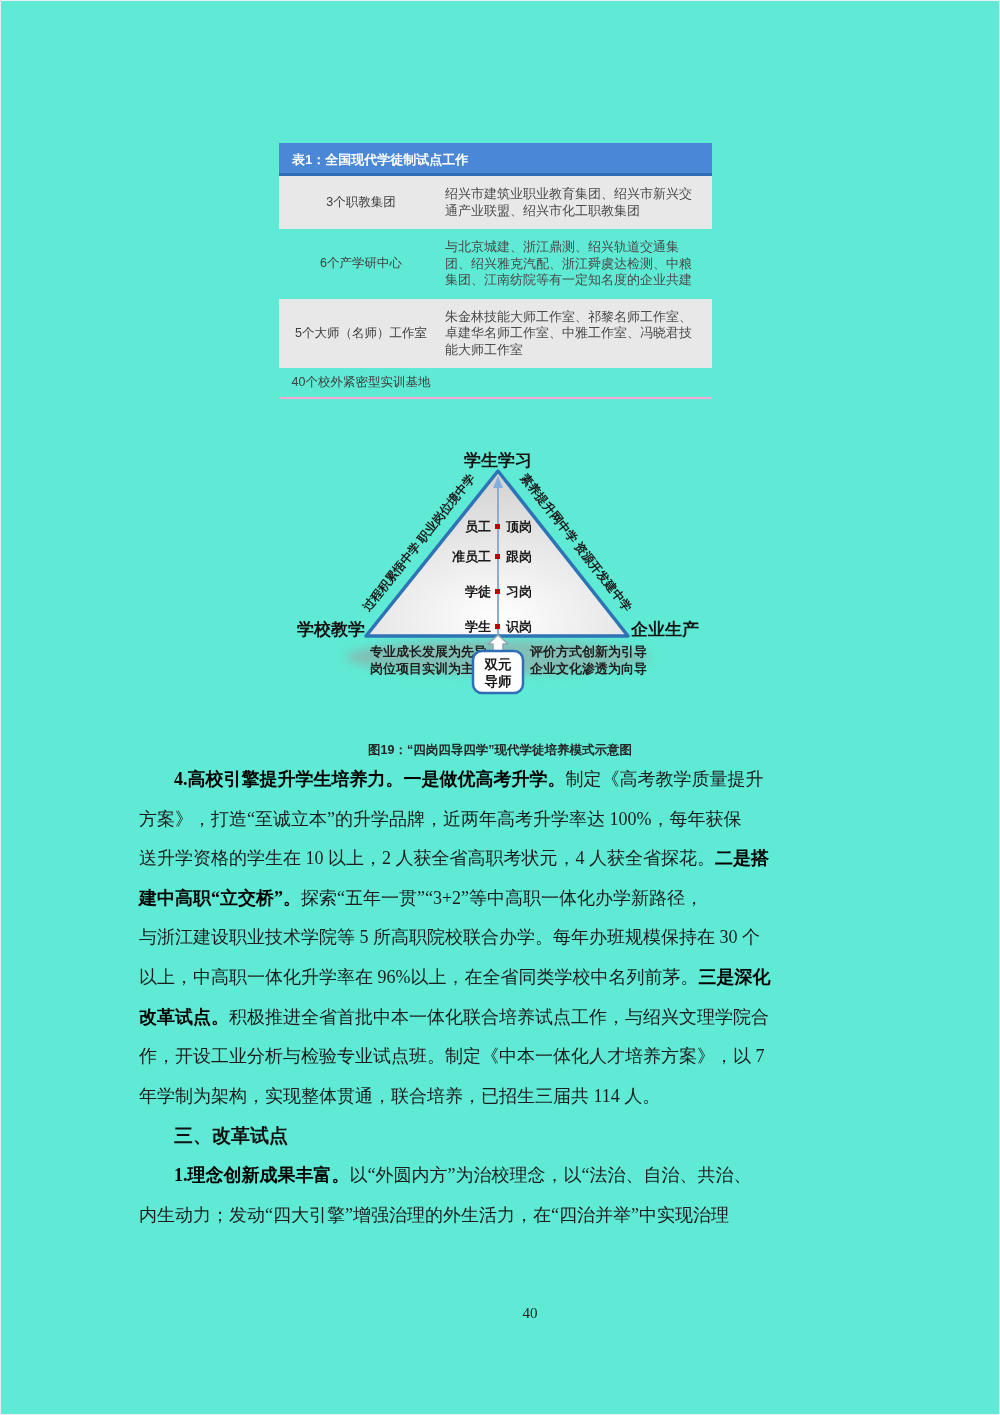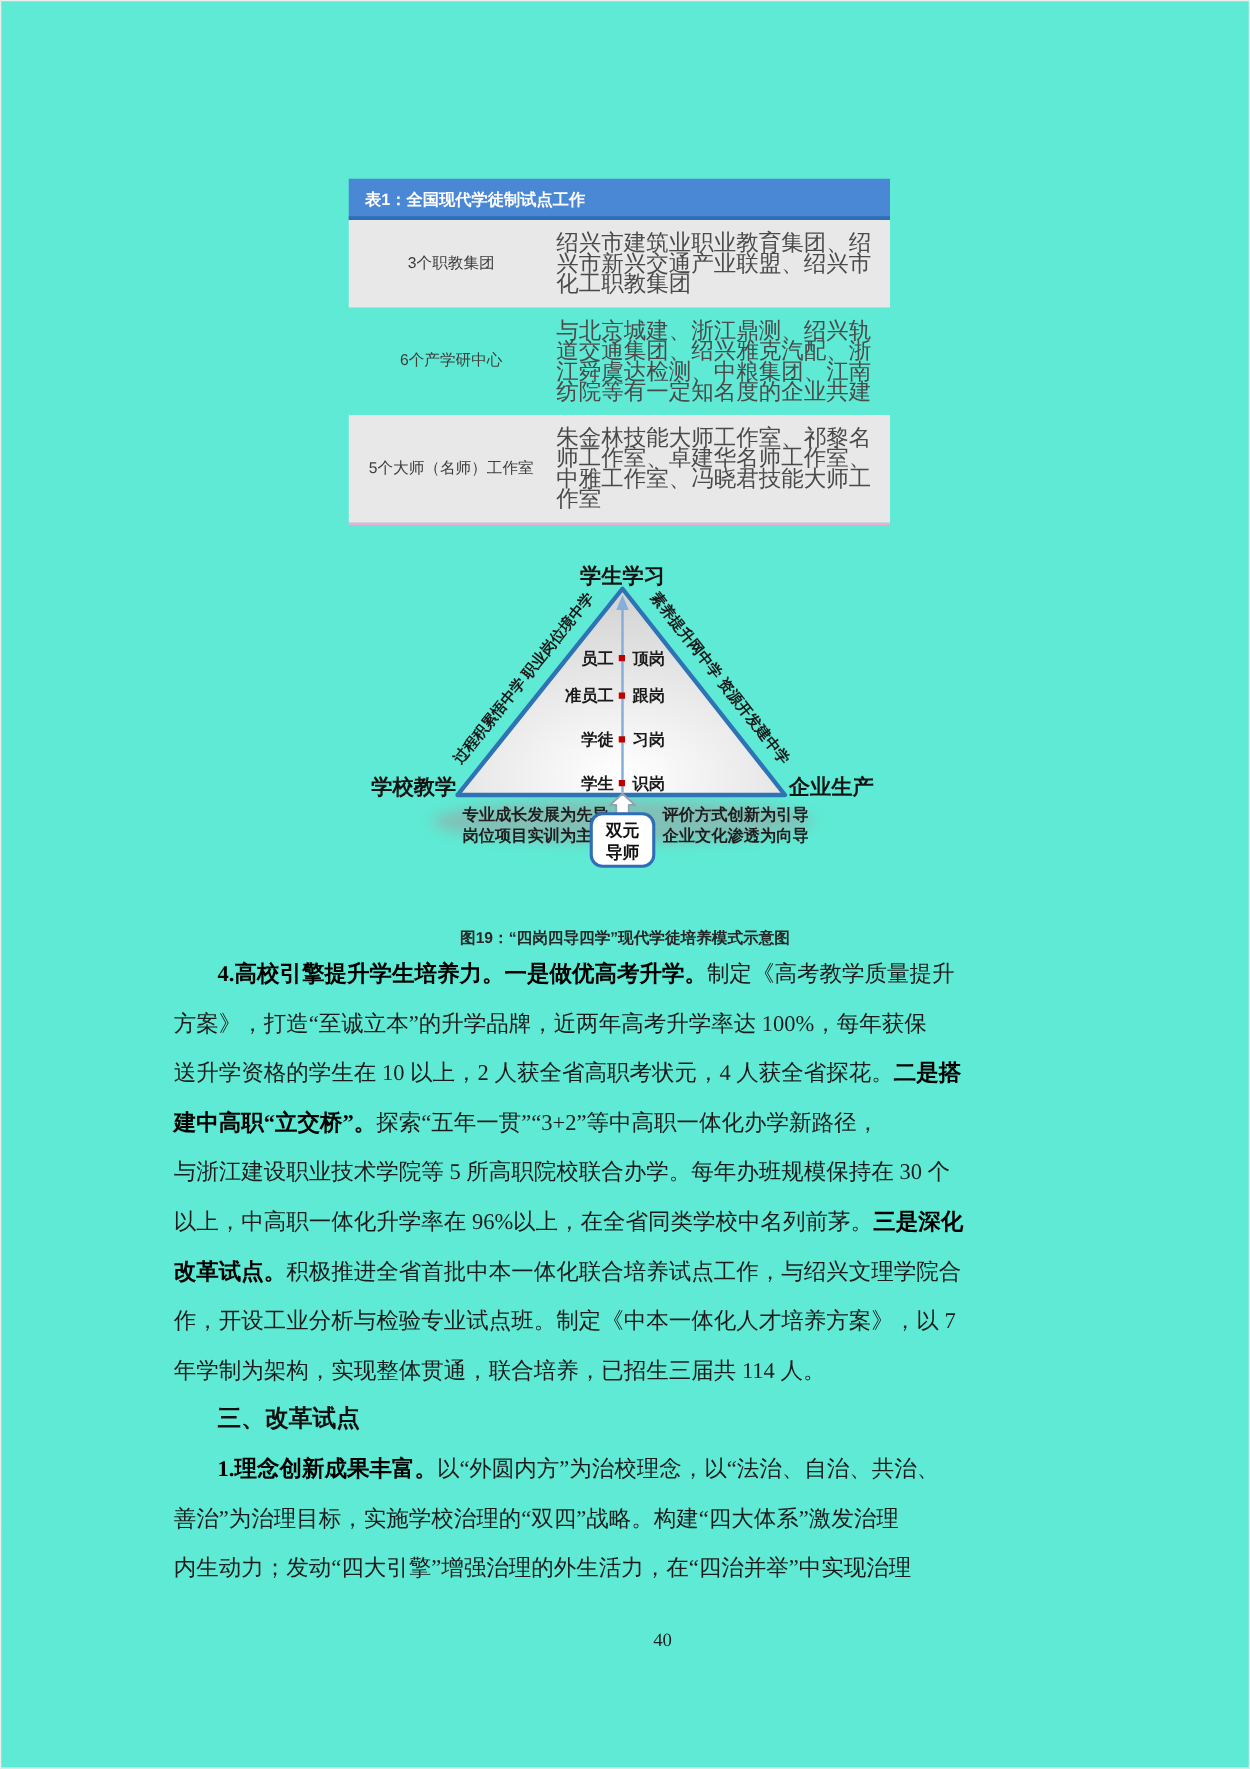--- a/index.html
+++ b/index.html
@@ -15,21 +15,21 @@
     border-bottom:3px solid var(--header-underline,#2f6eb4);
     color:#fff;font-weight:bold;font-size:13px;padding-left:13px;box-sizing:border-box;
   }
   .t-row{display:flex;}
   .t-row.alt{background:var(--row-gray,#e8e8e8);}
   .t-label{
     width:164px;display:flex;align-items:center;justify-content:center;text-align:center;
     font-size:12.5px;color:#3d3d3d;padding:6px 6px;box-sizing:border-box;
   }
   .t-content{
-    flex:1;font-size:18px;line-height:16.5px;color:#4a4a4a;
+    flex:1;font-size:13px;line-height:16.5px;color:#4a4a4a;
     padding:10px 12px 10px 2px;box-sizing:border-box;display:flex;align-items:center;
   }
   .tbl-rows{border-bottom:2px solid #f9a8d4;}
   
   .diagram{position:absolute;left:280px;top:445px;width:440px;height:272px;}
   .dcorner{font-weight:bold;font-size:17px;fill:#141414;}
   .dlabel{font-weight:bold;font-size:13px;fill:#1a1a1a;}
   .dedge{font-weight:bold;font-size:12px;fill:#1a1a1a;}
   .dguide{font-weight:bold;font-size:13px;fill:#1f1f1f;}
   .dbox-text{font-weight:bold;font-size:13.5px;fill:#111;}
@@ -76,20 +76,21 @@
         </div>
         <div class="t-row">
           <div class="t-label">6个产学研中心</div>
           <div class="t-content">与北京城建、浙江鼎测、绍兴轨道交通集团、绍兴雅克汽配、浙江舜虞达检测、中粮集团、江南纺院等有一定知名度的企业共建</div>
         </div>
         <div class="t-row alt">
           <div class="t-label">5个大师（名师）工作室</div>
           <div class="t-content">朱金林技能大师工作室、祁黎名师工作室、卓建华名师工作室、中雅工作室、冯晓君技能大师工作室</div>
         </div>
         <div class="t-row">
+          <div class="t-label">40个校外紧密型实训基地</div>
         </div>
       </div>
   </div>
 
   <svg class="diagram" viewBox="0 0 440 272" xmlns="http://www.w3.org/2000/svg">
     <defs>
       <radialGradient id="triGrad" cx="0.5" cy="0.9" r="0.95">
         <stop offset="0" stop-color="#ffffff"></stop>
         <stop offset="1" stop-color="#cfcfcf"></stop>
       </radialGradient>
@@ -151,18 +152,17 @@
       <div class="bline"><span>方案》，打造“至诚立本”的升学品牌，近两年高考升学率达 100%，每年获保</span></div>
       <div class="bline"><span>送升学资格的学生在 10 以上，2 人获全省高职考状元，4 人获全省探花。</span><span class="seg-b">二是搭</span></div>
       <div class="bline"><span class="seg-b">建中高职“立交桥”。</span><span>探索“五年一贯”“3+2”等中高职一体化办学新路径，</span></div>
       <div class="bline"><span>与浙江建设职业技术学院等 5 所高职院校联合办学。每年办班规模保持在 30 个</span></div>
       <div class="bline"><span>以上，中高职一体化升学率在 96%以上，在全省同类学校中名列前茅。</span><span class="seg-b">三是深化</span></div>
       <div class="bline"><span class="seg-b">改革试点。</span><span>积极推进全省首批中本一体化联合培养试点工作，与绍兴文理学院合</span></div>
       <div class="bline"><span>作，开设工业分析与检验专业试点班。制定《中本一体化人才培养方案》，以 7</span></div>
       <div class="bline"><span>年学制为架构，实现整体贯通，联合培养，已招生三届共 114 人。</span></div>
       <div class="bheading">三、改革试点</div>
       <div class="bline indent"><span class="seg-b">1.理念创新成果丰富。</span><span>以“外圆内方”为治校理念，以“法治、自治、共治、</span></div>
-      <div class="bline"><span>善治”为治理目标，实施学校治理的“双四”战略。构建“四大体系”激发治理</span></div>
       <div class="bline"><span>内生动力；发动“四大引擎”增强治理的外生活力，在“四治并举”中实现治理</span></div>
     </div>
 
   <div class="pagenum">40</div>
 </div>
 
 </body></html>

